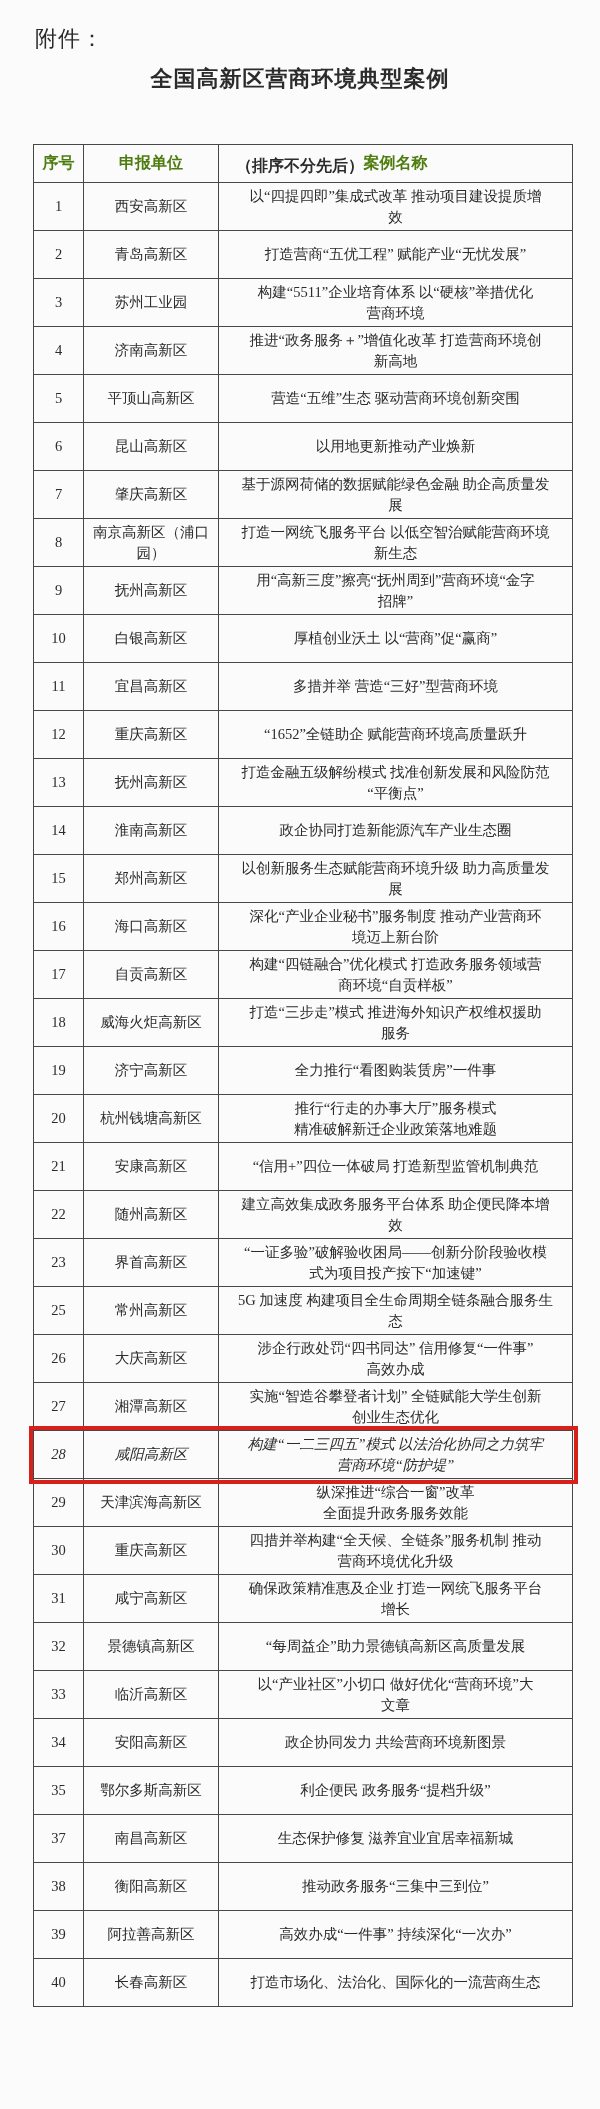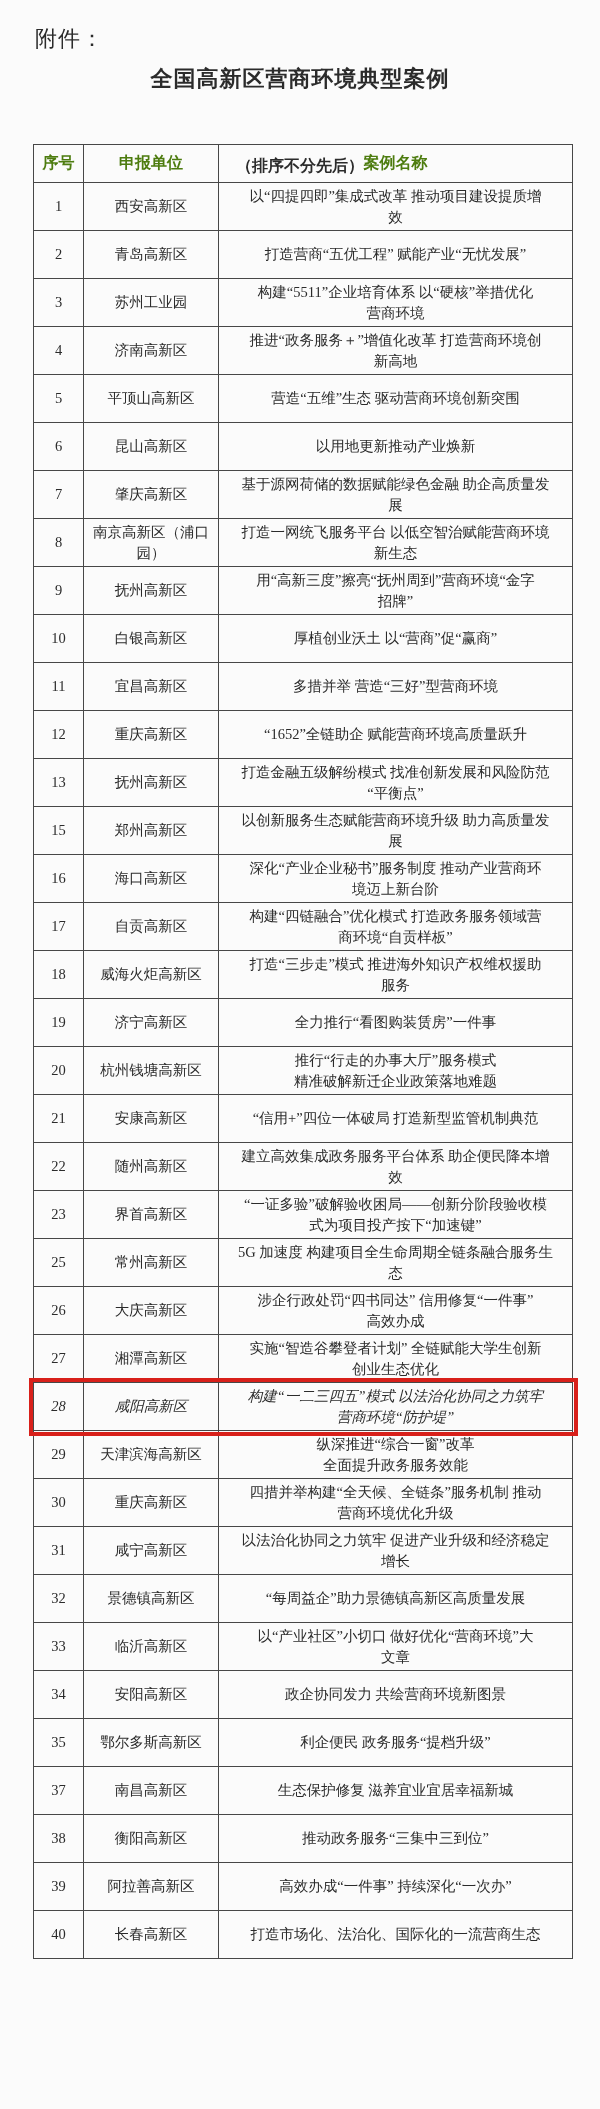--- a/index.html
+++ b/index.html
@@ -174,20 +174,25 @@
     <td class="col-unit">重庆高新区</td>
     <td class="col-case">“1652”全链助企 赋能营商环境高质量跃升</td>
   </tr>
         <tr>
     <td class="col-no">13</td>
     <td class="col-unit">抚州高新区</td>
     <td class="col-case">打造金融五级解纷模式 找准创新发展和风险防范
 “平衡点”</td>
   </tr>
         <tr>
+    <td class="col-no">14</td>
+    <td class="col-unit">淮南高新区</td>
+    <td class="col-case">政企协同打造新能源汽车产业生态圈</td>
+  </tr>
+        <tr>
     <td class="col-no">15</td>
     <td class="col-unit">郑州高新区</td>
     <td class="col-case">以创新服务生态赋能营商环境升级 助力高质量发
 展</td>
   </tr>
         <tr>
     <td class="col-no">16</td>
     <td class="col-unit">海口高新区</td>
     <td class="col-case">深化“产业企业秘书”服务制度 推动产业营商环
 境迈上新台阶</td>
@@ -264,21 +269,21 @@
   </tr>
         <tr>
     <td class="col-no">30</td>
     <td class="col-unit">重庆高新区</td>
     <td class="col-case">四措并举构建“全天候、全链条”服务机制 推动
 营商环境优化升级</td>
   </tr>
         <tr>
     <td class="col-no">31</td>
     <td class="col-unit">咸宁高新区</td>
-    <td class="col-case">以法治化协同之力筑牢 促进产业升级和经济稳定
+    <td class="col-case">确保政策精准惠及企业 打造一网统飞服务平台
 增长</td>
   </tr>
         <tr>
     <td class="col-no">32</td>
     <td class="col-unit">景德镇高新区</td>
     <td class="col-case">“每周益企”助力景德镇高新区高质量发展</td>
   </tr>
         <tr>
     <td class="col-no">33</td>
     <td class="col-unit">临沂高新区</td>

